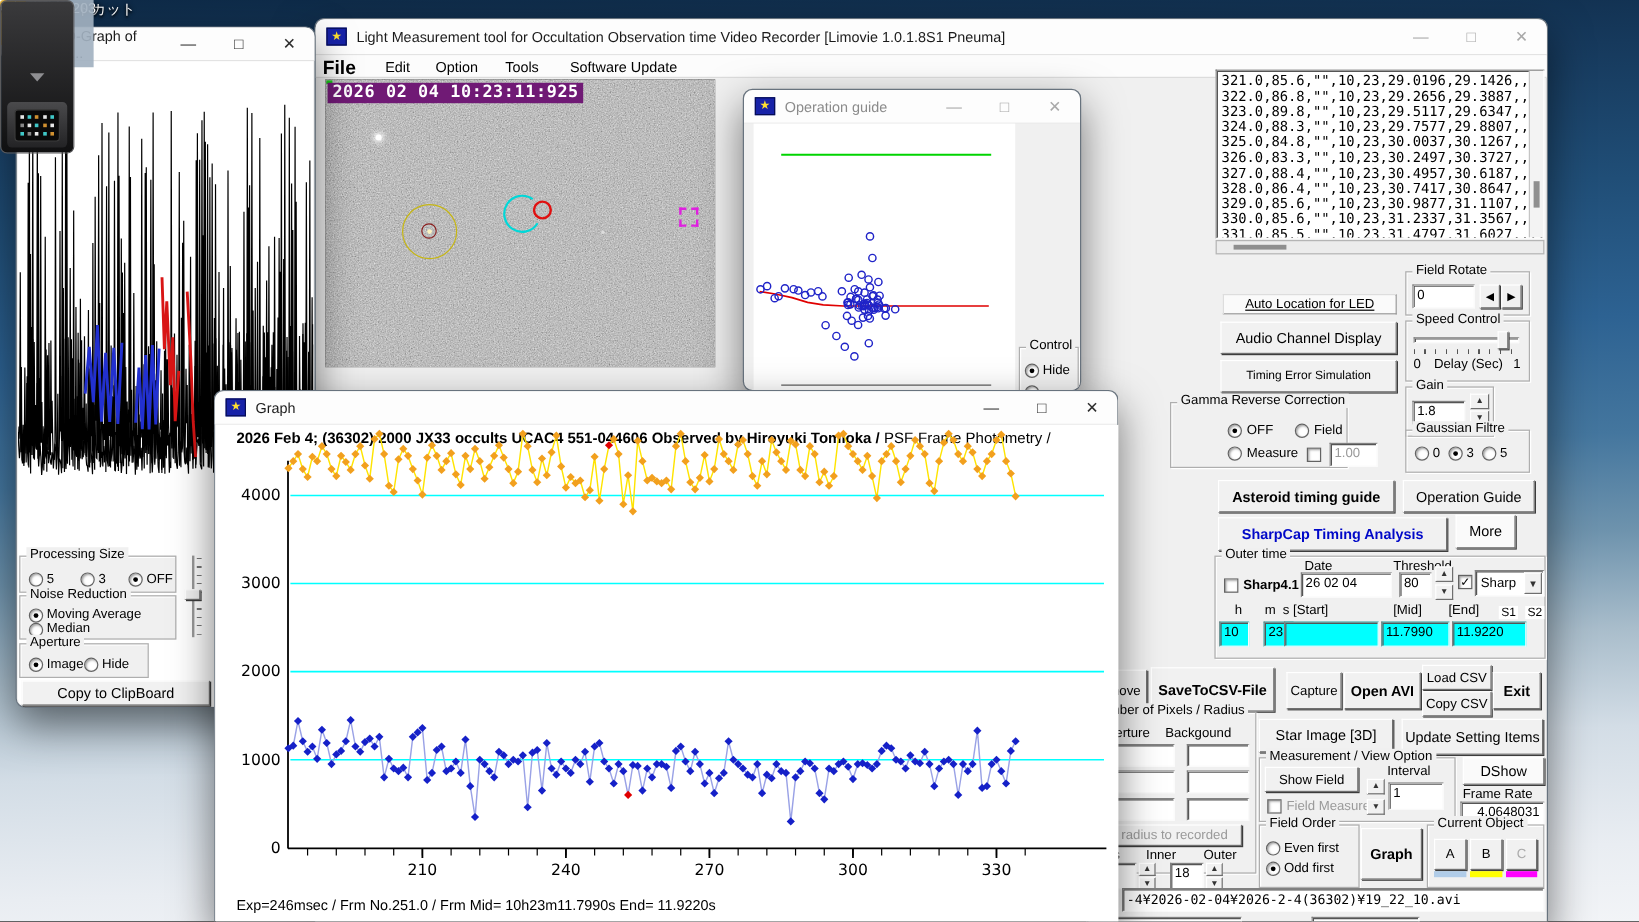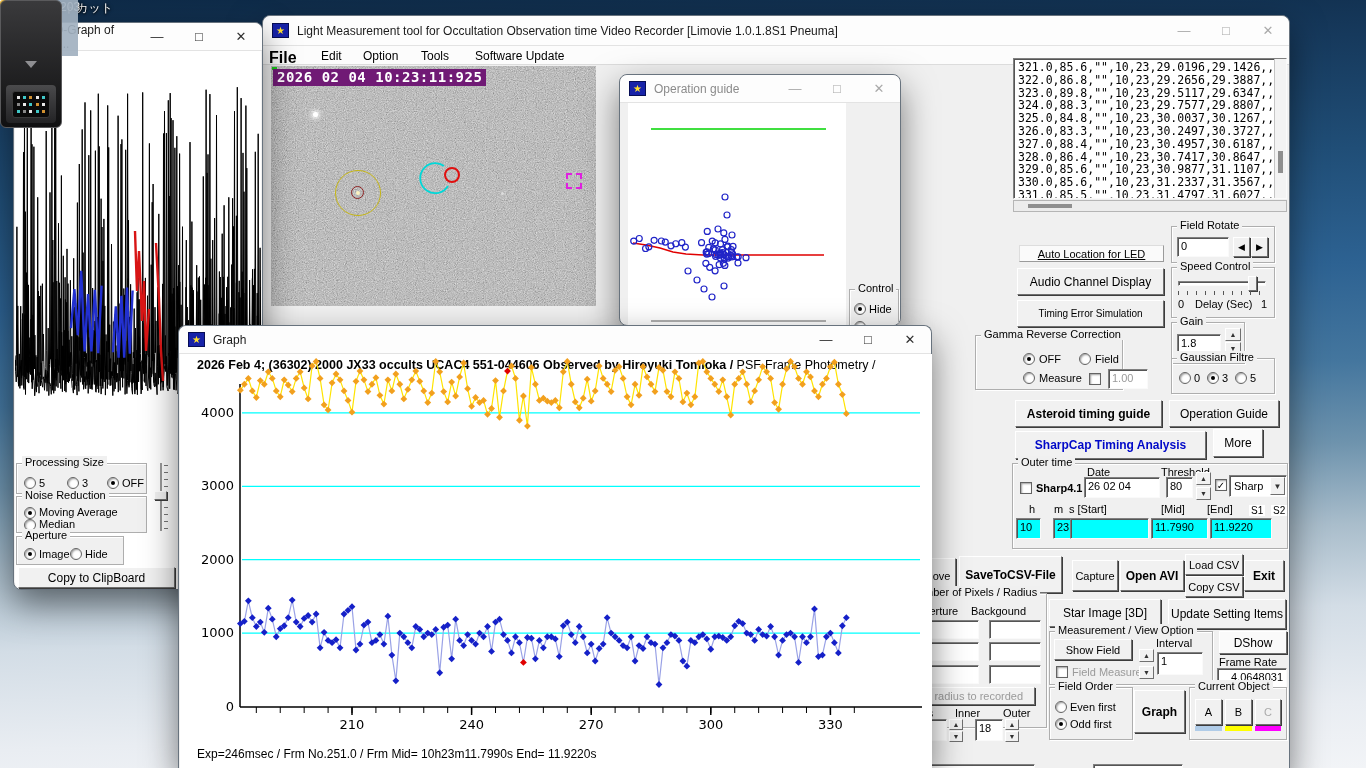--- a/index.html
+++ b/index.html
@@ -333,20 +333,21 @@
     <div class="gb" style="left:926px;top:671px;width:98px;height:53px;">
         <b>Current Object</b>
       </div>
     <div class="b3d" style="left:932px;top:683px;width:27px;height:26px;">A</div>
     <div class="abs" style="left:932px;top:710px;width:27px;height:5px;background:#b0cce8;"></div>
     <div class="b3d" style="left:962px;top:683px;width:27px;height:26px;">B</div>
     <div class="abs" style="left:962px;top:710px;width:27px;height:5px;background:#ffff00;"></div>
     <div class="b3d dis" style="left:992px;top:683px;width:26px;height:26px;color:#aaa;">C</div>
     <div class="abs" style="left:992px;top:710px;width:26px;height:5px;background:#ff00ff;"></div>
 
+    <div class="sunk" style="left:672px;top:724px;width:352px;height:20px;font-family:'DejaVu Sans Mono',monospace;font-size:11px;">-4¥2026-02-04¥2026-2-4(36302)¥19_22_10.avi</div>
     <div class="sunk" style="left:642px;top:748px;width:130px;height:12px;"></div>
     <div class="sunk" style="left:830px;top:748px;width:90px;height:12px;"></div>
   </div>
 
   <div class="win" style="left:13px;top:22px;width:250px;height:568px;z-index:20;">
     <div class="tbar">
       <span class="appico">★</span>
       <span>3D-Graph of St...</span>
       <span class="wbtns">
         <span class="wbtn">—</span>

